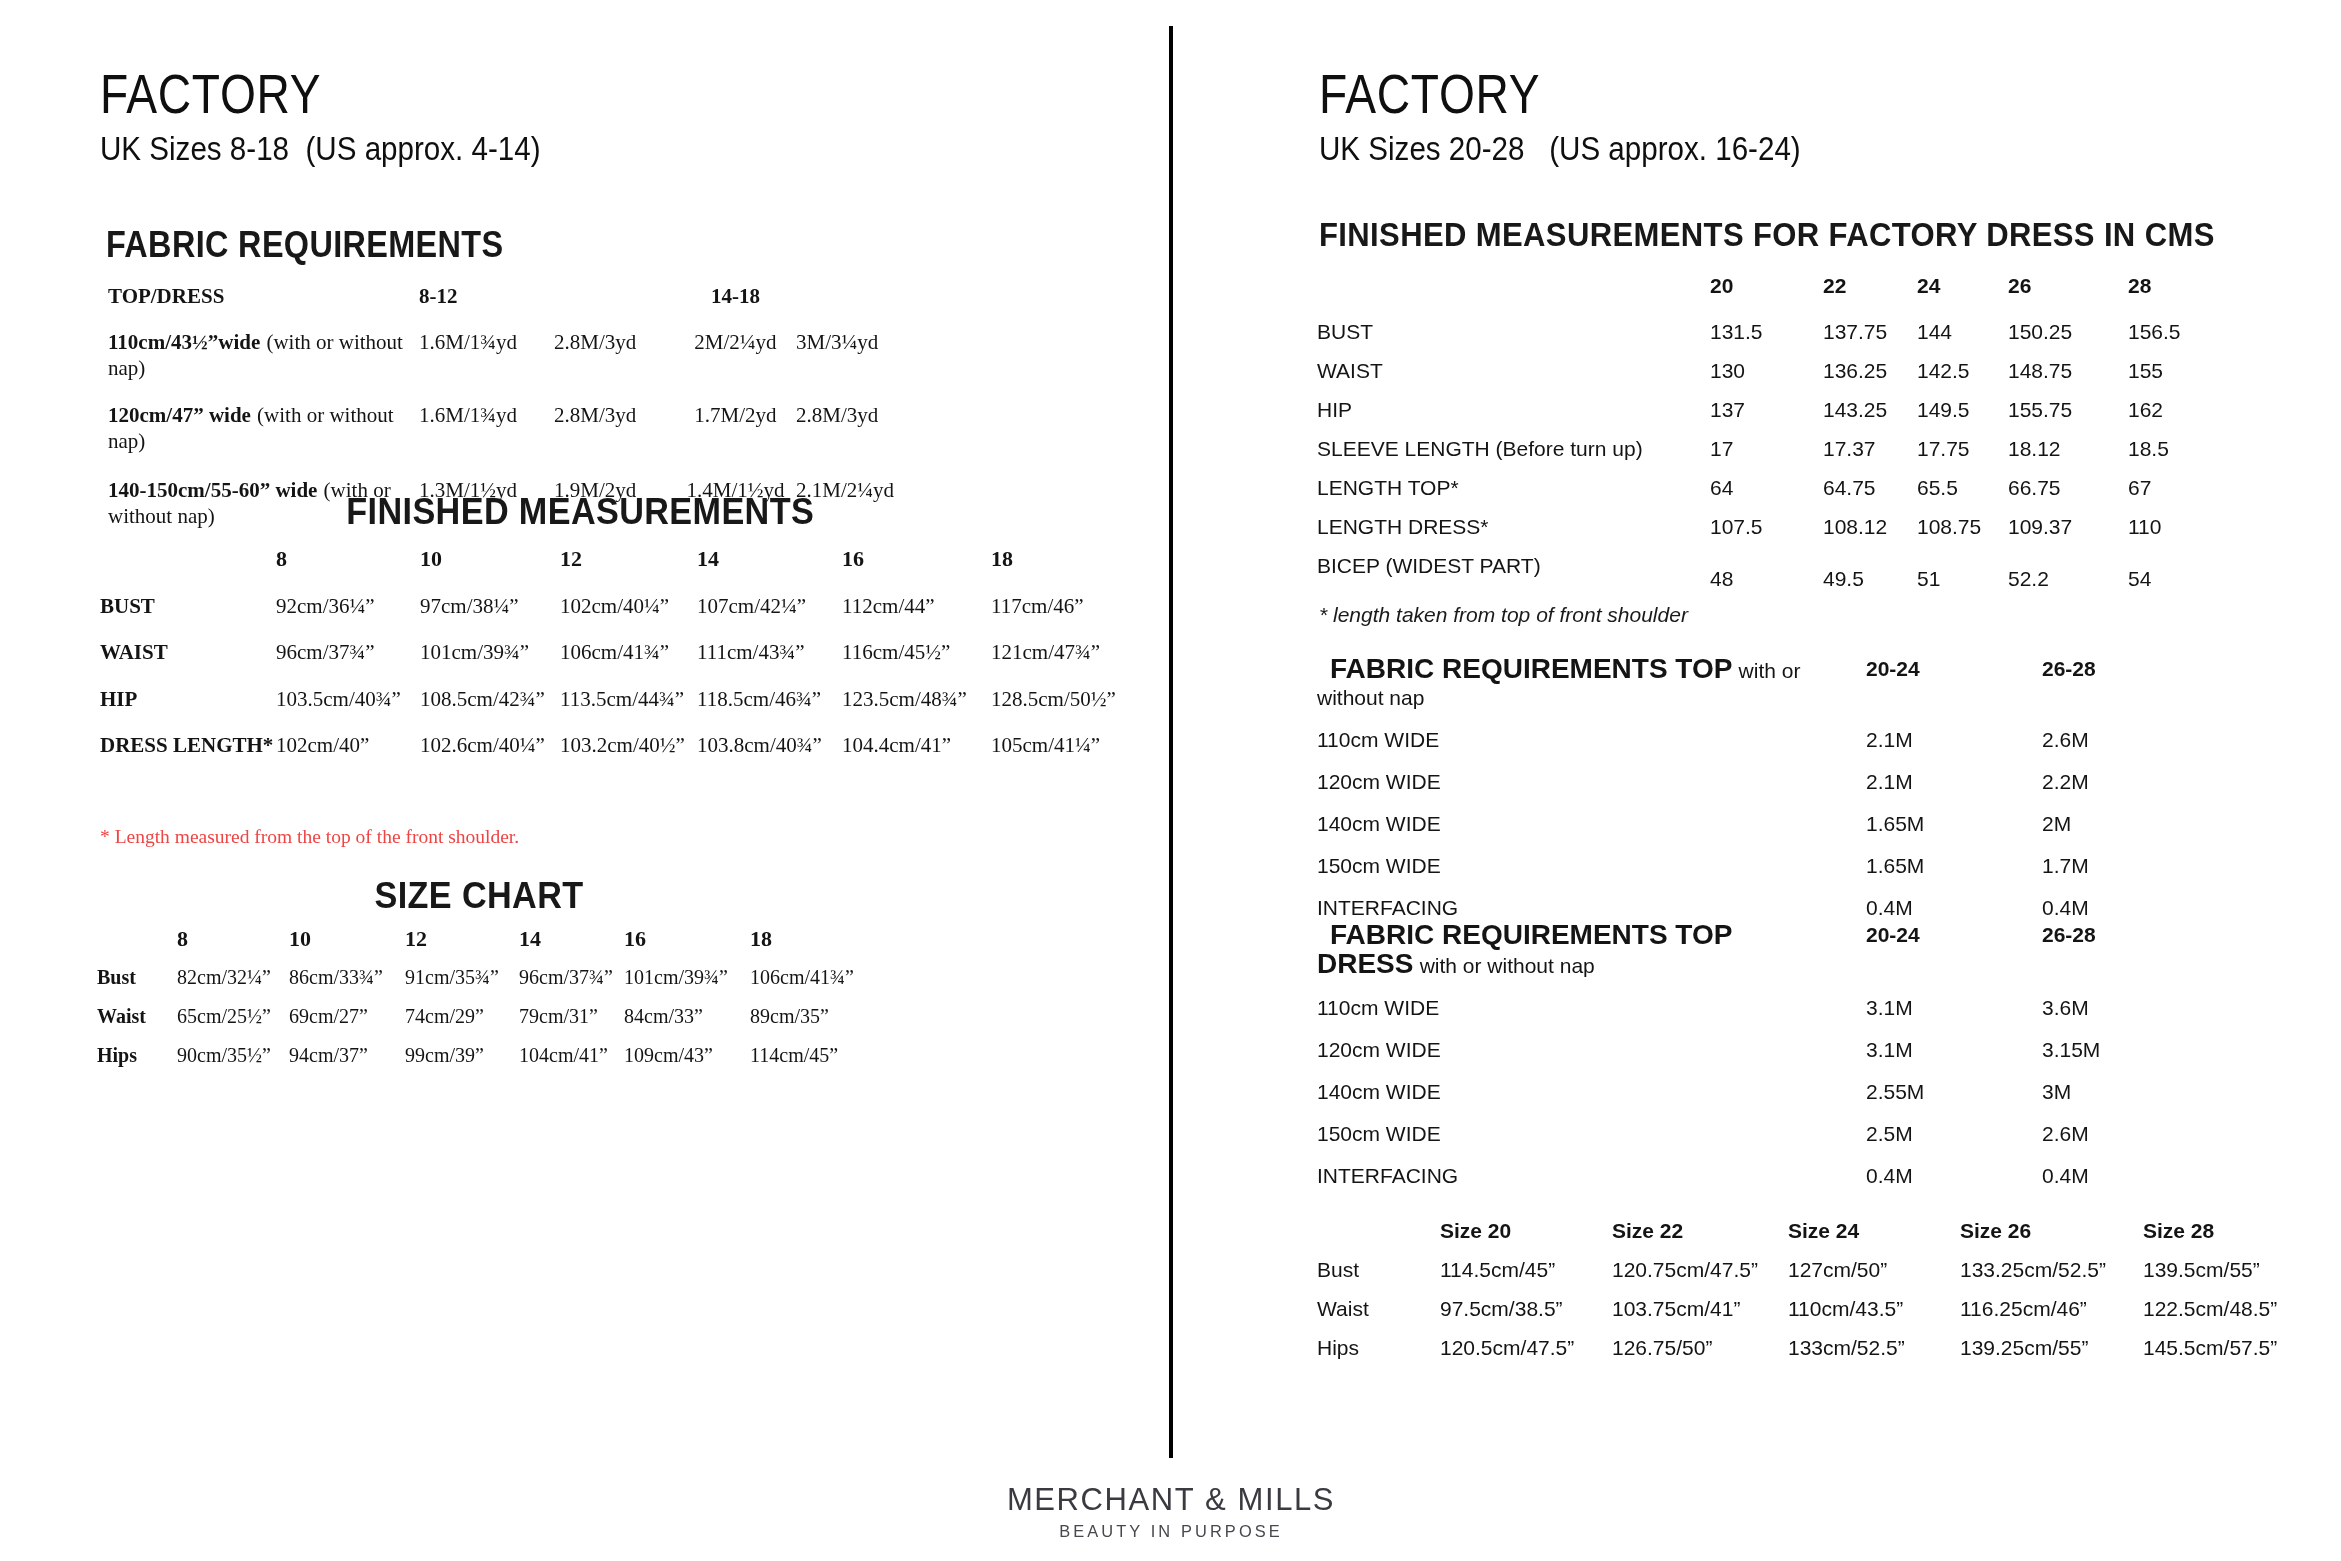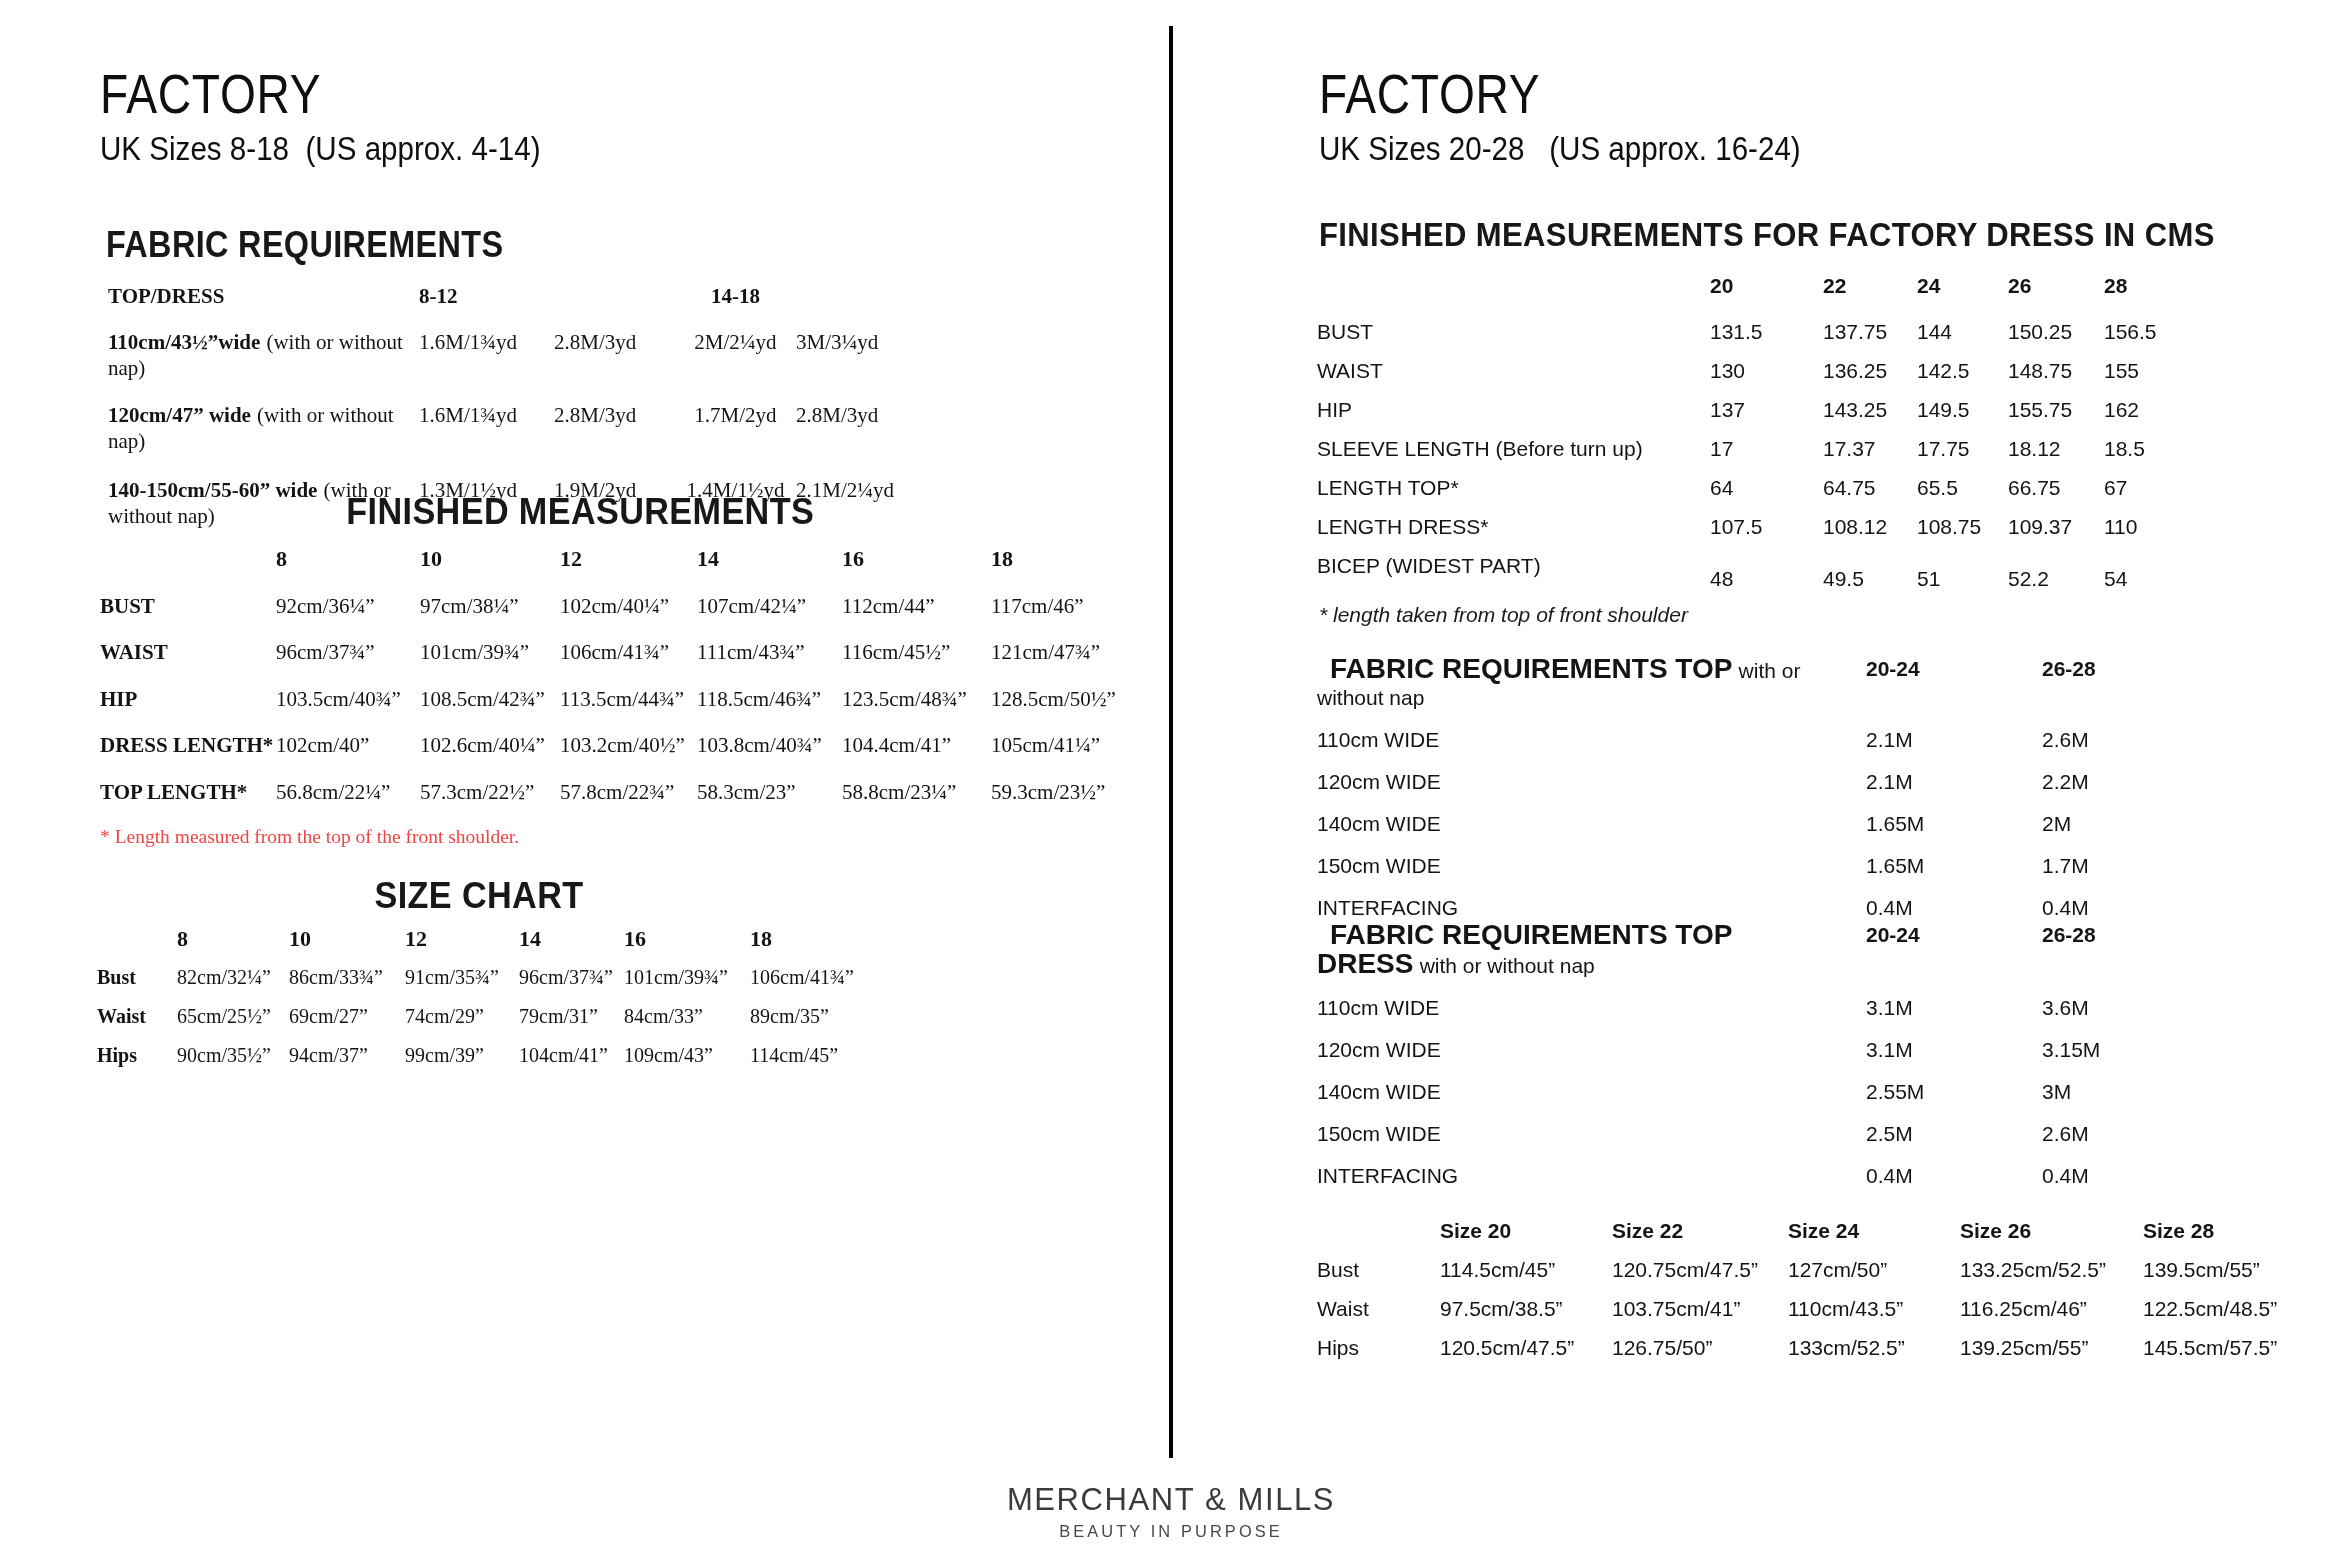--- a/index.html
+++ b/index.html
@@ -43,21 +43,21 @@
   .sc-c0 { width:80px; } .sc-c1 { width:112px; } .sc-c2 { width:116px; }
   .sc-c3 { width:114px; } .sc-c4 { width:105px; } .sc-c5 { width:126px; } .sc-c6 { flex:1; }
   .sc .hdr span { font-size:22px; }
 
   .footnote-serif { font-family:"Liberation Serif", serif; font-size:19.5px; color:#ef4444; white-space:pre;text-align:center; }
   .footnote-italic { font-style:italic; font-size:21px; color:#1a1a1a; white-space:pre; }
 
   
   .rm { font-size:21px; line-height:26.5px; }
   .rm-c0 { width:393px; } .rm-c1 { width:113px; } .rm-c2 { width:94px; }
-  .rm-c3 { width:91px; } .rm-c4 { width:96px; } .rm-c5 { flex:1; }
+  .rm-c3 { width:91px; } .rm-c4 { width:96px; } .rm-c5 { flex:1;margin-left:24px; }
   .drop { position:relative; top:13.3px; }
 
   
   .rf { font-size:21px; line-height:26.5px; }
   .rf-c0 { width:549px; white-space:normal !important; padding-right:12.5px; box-sizing:border-box; }
   .rf-c1 { width:176px; } .rf-c2 { flex:1; }
   .rf .hlabel b { font-size:28px;margin-left:13px; }
   .rf .hlabel .lab-n { margin-left:6.2px; }
 
   
@@ -158,29 +158,20 @@
     </div>
     <div class="frow mb26">
       <span class="fm-c0 bold">DRESS LENGTH*</span>
       <span class="fm-c1">102cm/40”</span>
       <span class="fm-c2">102.6cm/40¼”</span>
       <span class="fm-c3">103.2cm/40½”</span>
       <span class="fm-c4">103.8cm/40¾”</span>
       <span class="fm-c5">104.4cm/41”</span>
       <span class="fm-c6">105cm/41¼”</span>
     </div>
-    <div class="frow">
-      <span class="fm-c0 bold">TOP LENGTH*</span>
-      <span class="fm-c1">56.8cm/22¼”</span>
-      <span class="fm-c2">57.3cm/22½”</span>
-      <span class="fm-c3">57.8cm/22¾”</span>
-      <span class="fm-c4">58.3cm/23”</span>
-      <span class="fm-c5">58.8cm/23¼”</span>
-      <span class="fm-c6">59.3cm/23½”</span>
-    </div>
   </div>
 
   <div class="abs footnote-serif" style="left:100px; top:826px;">* Length measured from the top of the front shoulder.</div>
 
   <div class="abs" style="left:100px; top:876px; width:757px; text-align:center;">
     <span class="heading cond-c">SIZE CHART</span>
   </div>
 
   <div class="abs serif sc" style="left:97px; top:927px; width:1015px;">
     <div class="frow hdr mb20 bold">

